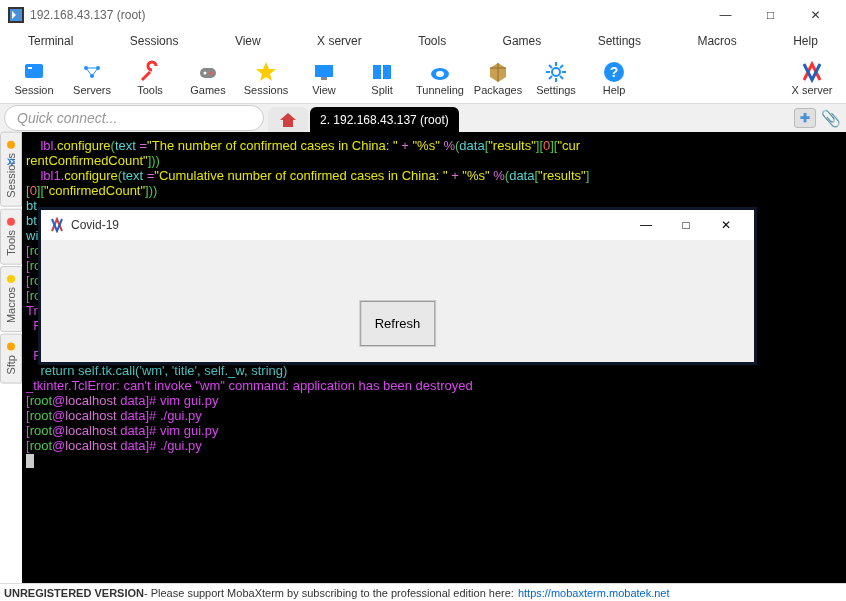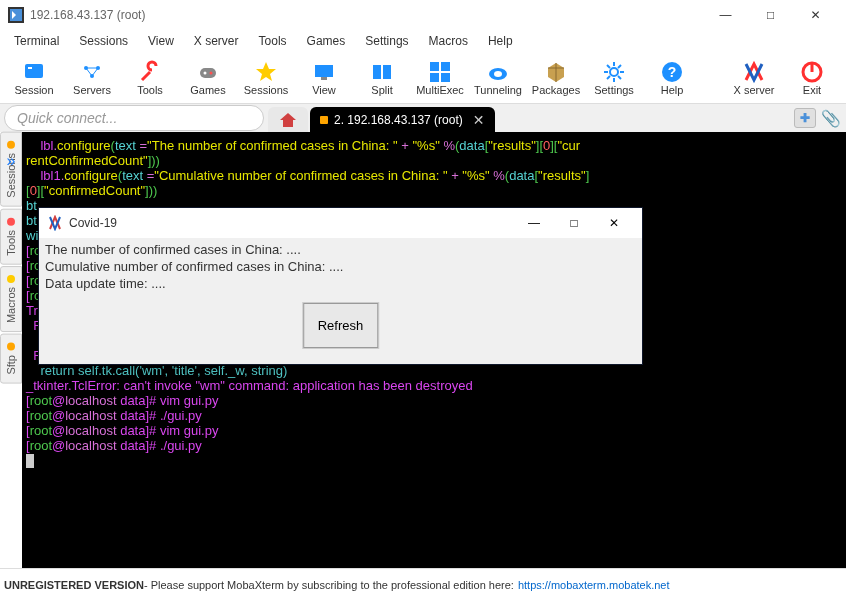--- a/index.html
+++ b/index.html
@@ -6,33 +6,33 @@
 body { width: 846px; height: 601px; background: #fff; overflow: hidden; position: relative; font-size: 12px; }
 
 
 .titlebar { height: 30px; background: #fff; display: flex; align-items: center; padding: 8px 8px; color: #555; }
 .titlebar .logo { width: 16px; height: 16px; margin-right: 6px; }
 .titlebar .title { flex: 1; font-size: 12px; color: #666; }
 .winbtns { display: flex; }
 .winbtn { width: 45px; height: 30px; display: flex; align-items: center; justify-content: center; color: #333; }
 
 
-.menubar { height: 22px; display: flex; align-items: center; padding: 0 4px; color: #333; }
+.menubar { height: 22px; display: flex; align-items: center; padding: 0 18px; color: #333; justify-content: space-between; }
 .menubar span { padding: 2px 10px; font-size: 12px; }
 
 
 .toolbar { height: 52px; display: flex; align-items: center; padding: 0 6px; border-bottom: 1px solid #ddd; gap: 2px; }
 .toolbtn { display: flex; flex-direction: column; align-items: center; justify-content: center; width: 56px; height: 50px; font-size: 11px; color: #333; }
 .toolbtn .ticon { width: 24px; height: 24px; display: flex; align-items: center; justify-content: center; }
 .toolbar .spacer { flex: 1; }
 
 
 .tabrow { height: 28px; display: flex; align-items: stretch; background: #f0f0f0; }
 .quickconnect { flex: 0 0 260px; border: 1px solid #ccc; border-radius: 14px; margin: 1px 4px; padding: 12px 12px; color: #999; font-size: 14px; font-style: italic; background: #fff; display: flex; align-items: center; }
-.tab { display: flex; align-items: center; padding: 0 10px; gap: 6px; font-size: 12px; color: #ddd; background: #3a3a3a; border-top-left-radius: 6px; border-top-right-radius: 6px; margin-right: 2px; margin-top: 3px; }
+.tab { display: flex; align-items: center; padding: 0 10px; gap: 6px; font-size: 12px; color: #ddd; background: #3a3a3a; border-top-left-radius: 6px; border-top-right-radius: 6px; margin-right: 2px; margin-top: 3px; flex-direction: column; }
 .tab.active { background: #000; color: #fff; }
 .tab.home { background: #e8e8e8; color: #333; width: 40px; justify-content: center; }
 .tab .dot { width: 8px; height: 8px; background: #ffa500; border-radius: 1px; }
 .tab .close { color: #ccc; font-size: 14px; margin-left: 4px; }
 .tabrow .endbtns { margin-left: auto; display: flex; align-items: center; gap: 4px; padding-right: 4px; }
 .endbtn { width: 22px; height: 20px; background: #e0e0e0; border: 1px solid #bbb; border-radius: 3px; display: flex; align-items: center; justify-content: center; }
 
 
 .sidetabs { position: absolute; left: 0; top: 132px; width: 22px; display: flex; flex-direction: column; gap: 2px; }
 .sidetab { writing-mode: vertical-rl; transform: rotate(180deg); background: #f0f0f0; border: 1px solid #ccc; padding: 8px 2px; font-size: 11px; color: #555; display: flex; align-items: center; gap: 4px; border-radius: 0 3px 3px 0; }
@@ -45,32 +45,32 @@
 .terminal .c { color: #56d3d3; }
 .terminal .m { color: #d670d6; }
 .terminal .r { color: #ff6060; }
 .terminal .w { color: #d946ef; }
 .cursor { display: inline-block; width: 8px; height: 14px; background: #ccc; vertical-align: text-bottom; }
 
 
 .expand { position: absolute; left: 0; top: 150px; width: 22px; height: 22px; color: #2080ff; font-size: 16px; display: flex; align-items: center; justify-content: center; z-index: 5;}
 
 
-.popup { position: absolute; left: 38px; top: 207px; width: 605px; height: 158px; background: #f0f0f0; border: 1px solid #0f172a; box-shadow: 4px 4px 12px rgba(0,0,0,0.3); z-index: 10; }
+.popup { position: absolute; left: 38px; top: 207px; width: 719px; height: 158px; background: #f0f0f0; border: 3px solid #0f172a; box-shadow: 4px 4px 12px rgba(0,0,0,0.3); z-index: 10; }
 .popup .ptitle { height: 30px; background: #fff; display: flex; align-items: center; padding: 0 8px; }
 .popup .ptitle .plogo { width: 16px; height: 16px; margin-right: 6px; }
 .popup .ptitle .ptxt { flex: 1; font-size: 12px; color: #333; }
 .popup .ptitle .pbtns { display: flex; }
 .popup .ptitle .pbtn { width: 40px; height: 28px; display: flex; align-items: center; justify-content: center; }
 .popup .pbody { padding: 4px 6px; font-size: 13px; color: #333; }
 .popup .pbody div { margin-bottom: 2px; }
 .popup .refresh { position: absolute; left: 50%; transform: translateX(-50%); bottom: 16px; padding: 14px 14px; background: #e8e8e8; border: 1px solid #999; font-size: 13px; box-shadow: 0 0 0 1px #ccc; }
 
 
-.statusbar { position: absolute; left: 0; right: 0; bottom: 0; height: 18px; background: #fff; border-top: 1px solid #ddd; font-size: 11px; color: #333; display: flex; align-items: center; padding: 16px 4px; }
+.statusbar { position: absolute; left: 0; right: 0; bottom: 0; height: 18px; background: #fff; border-top: 1px solid #ddd; font-size: 11px; color: #333; display: flex; align-items: center; padding: 8px 4px; }
 .statusbar .bold { font-weight: bold; }
 .statusbar a { color: #0066cc; text-decoration: none; margin-left: 4px; }
 
 svg { display: block; }
 </style>
 </head>
 <body>
 
 <div class="titlebar">
   <span class="logo">
@@ -167,31 +167,20 @@
         <svg width="24" height="24">
           <rect x="3" y="5" width="8" height="14" fill="#1e90ff"></rect>
           <rect x="13" y="5" width="8" height="14" fill="#1e90ff"></rect>
         </svg>
       </div>
       <div>Split</div>
     </div>
     <div class="toolbtn">
       <div class="ticon">
         <svg width="24" height="24">
-          <rect x="2" y="2" width="9" height="9" fill="#1e90ff"></rect>
-          <rect x="13" y="2" width="9" height="9" fill="#1e90ff"></rect>
-          <rect x="2" y="13" width="9" height="9" fill="#1e90ff"></rect>
-          <rect x="13" y="13" width="9" height="9" fill="#1e90ff"></rect>
-        </svg>
-      </div>
-      <div>MultiExec</div>
-    </div>
-    <div class="toolbtn">
-      <div class="ticon">
-        <svg width="24" height="24">
           <ellipse cx="12" cy="14" rx="9" ry="6" fill="#1e90ff"></ellipse>
           <ellipse cx="12" cy="14" rx="4" ry="3" fill="#fff"></ellipse>
         </svg>
       </div>
       <div>Tunneling</div>
     </div>
     <div class="toolbtn">
       <div class="ticon">
         <svg width="24" height="24">
           <path d="M12 3 L20 8 L20 17 L12 22 L4 17 L4 8 Z" fill="#c8a050"></path>
@@ -230,29 +219,20 @@
     <div class="spacer"></div>
     <div class="toolbtn">
       <div class="ticon">
         <svg width="24" height="24">
           <path d="M4 20 L12 4 L20 20" stroke="#ff3030" stroke-width="3" fill="none"></path>
           <path d="M4 4 L12 20 L20 4" stroke="#2060c0" stroke-width="3" fill="none"></path>
         </svg>
       </div>
       <div>X server</div>
     </div>
-    <div class="toolbtn">
-      <div class="ticon">
-        <svg width="24" height="24">
-          <circle cx="12" cy="12" r="9" fill="none" stroke="#ff3030" stroke-width="3"></circle>
-          <line x1="12" y1="3" x2="12" y2="12" stroke="#ff3030" stroke-width="3"></line>
-        </svg>
-      </div>
-      <div>Exit</div>
-    </div>
   </div>
 
 <div class="tabrow">
   <div class="quickconnect">
     <span>Quick connect...</span>
   </div>
   <div class="tab home">
     <span>
         <svg width="16" height="14" viewBox="0 0 16 14">
           <polygon points="8,0 16,7 13,7 13,14 3,14 3,7 0,7" fill="#d04040"></polygon>
@@ -307,25 +287,20 @@
           <path d="M3 2 L8 14 L13 2" stroke="#2060c0" stroke-width="2" fill="none"></path>
         </svg>
     </span>
     <span class="ptxt">Covid-19</span>
     <div class="pbtns">
       <div class="pbtn">—</div>
       <div class="pbtn">□</div>
       <div class="pbtn">✕</div>
     </div>
   </div>
-  <div class="pbody">
-    <div>The number of confirmed cases in China: ....</div>
-    <div>Cumulative number of confirmed cases in China: ....</div>
-    <div>Data update time: ....</div>
-  </div>
   <button class="refresh">Refresh</button>
 </div>
 
 <div class="statusbar">
   <span class="bold">UNREGISTERED VERSION</span>
   <span> - Please support MobaXterm by subscribing to the professional edition here: </span>
   <a href="#">https://mobaxterm.mobatek.net</a>
 </div>
 
 </body></html>

